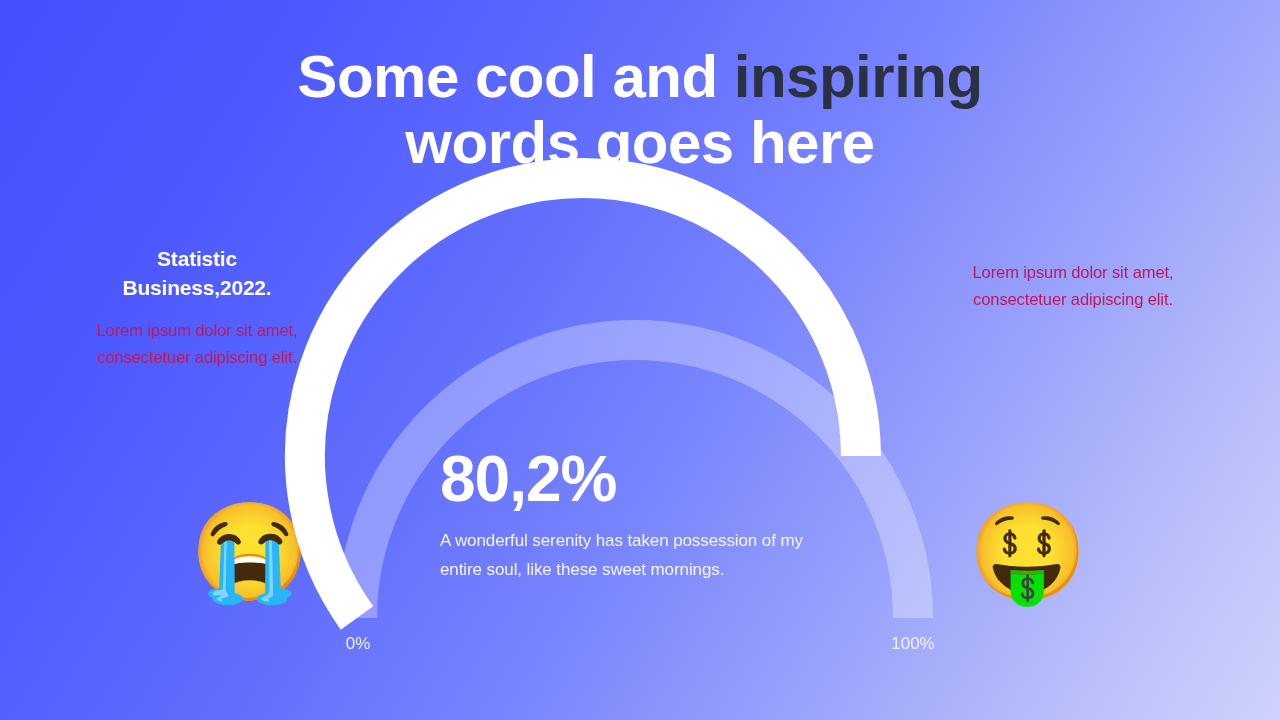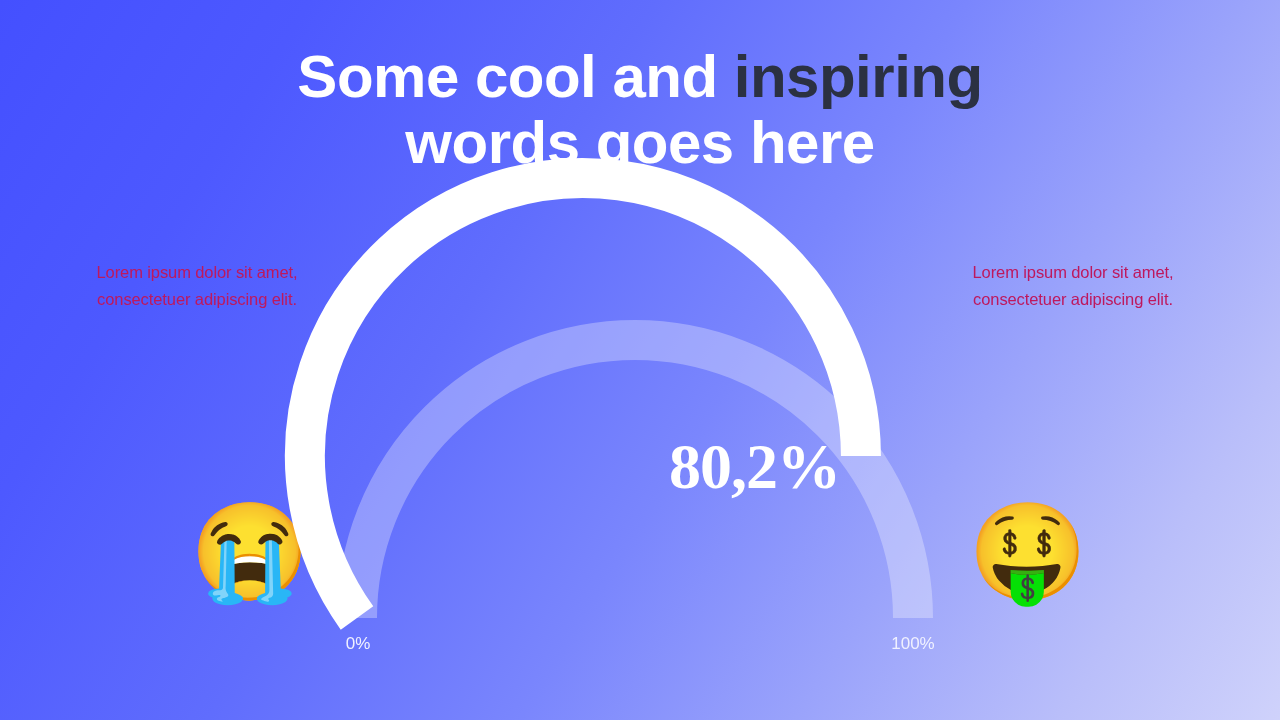--- a/index.html
+++ b/index.html
@@ -89,24 +89,23 @@
     top: 320px;
     width: 596px;
     height: 298px;
   }
   .gauge svg { display: block; overflow: visible; }
 
   
   .readout {
     position: absolute;
     left: 440px;
-    top: 432px;
+    top: 444px;
     width: 400px;
-    text-align: right;
-    font-family: Liberation Serif, serif;
+    text-align: left;
   }
   .readout-value {
     font-size: 64px;
     line-height: 70px;
     font-weight: 700;
     color: #ffffff;
     letter-spacing: -1px;
   }
   .readout-caption {
     margin-top: 12px;
@@ -134,37 +133,42 @@
 <body>
 
 <div class="slide">
 
   <h1 class="title">
     <span>Some cool and </span><span class="accent">inspiring</span><br>
     <span>words goes here</span>
   </h1>
 
   <div class="col col-left">
+    <div class="col-heading">
+      <span>Statistic</span><br>
+      <span>Business,2022.</span>
+    </div>
     <p class="col-body">Lorem ipsum dolor sit amet, consectetuer adipiscing elit.</p>
   </div>
 
   <div class="col col-right">
     <p class="col-body">Lorem ipsum dolor sit amet, consectetuer adipiscing elit.</p>
   </div>
 
   <div class="emoji emoji-left">😭</div>
   <div class="emoji emoji-right">🤑</div>
 
   <div class="gauge">
     <svg width="596" height="298" viewBox="0 0 596 298" xmlns="http://www.w3.org/2000/svg">
       <path fill="none" stroke="rgba(255,255,255,0.30)" stroke-width="40" d="M 20 298 A 278 278 0 0 1 576 298"></path>
       <path id="gauge-progress-arc" fill="none" stroke="#ffffff" stroke-width="40" d="M 20 298 A 278 278 0 1 1 523.93 136.01"></path>
     </svg>
   </div>
 
   <div class="readout">
     <div class="readout-value">80,2%</div>
+    <p class="readout-caption">A wonderful serenity has taken possession of my entire soul, like these sweet mornings.</p>
   </div>
 
   <div class="axis-label axis-min">0%</div>
   <div class="axis-label axis-max">100%</div>
 
 </div>
 
 </body></html>

